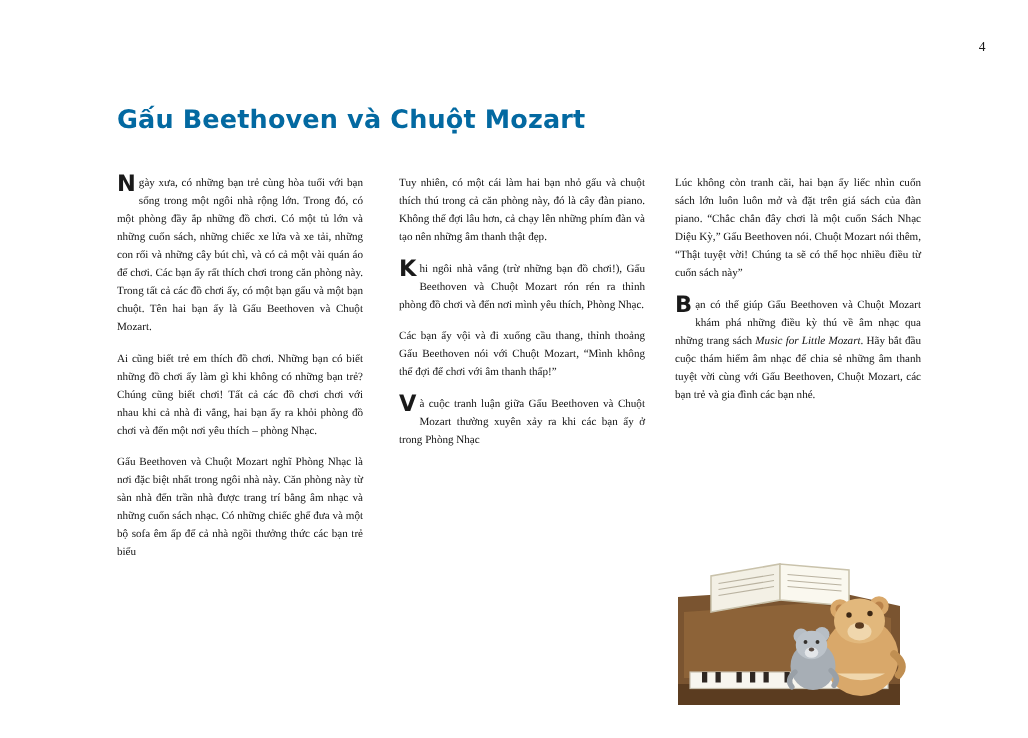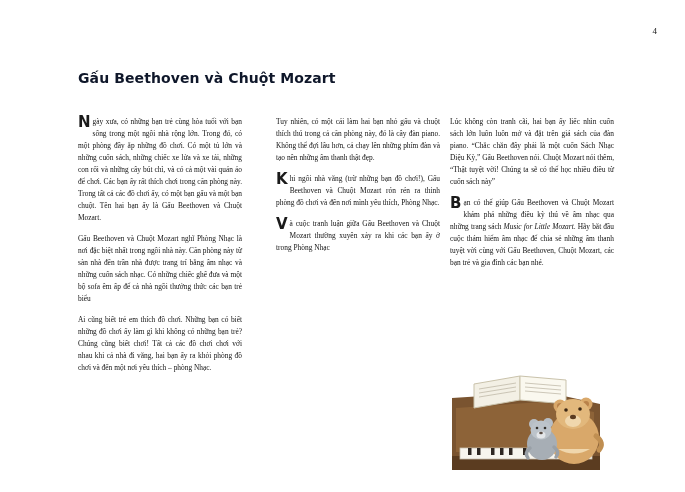--- a/index.html
+++ b/index.html
@@ -33,22 +33,22 @@
   }
   .title-block {
     position: absolute;
     left: 78px;
     top: 68px;
     width: 420px;
   }
   .title-line {
     font-family: "DejaVu Sans", sans-serif;
     font-weight: bold;
-    font-size: 14px;
-    color: #0f172a;
+    font-size: 17px;
+    color: #0369a1;
     letter-spacing: 0.1px;
     line-height: 1.45;
     white-space: nowrap;
   }
   .columns {
     position: absolute;
     left: 78px;
     top: 116px;
     width: 535px;
     height: 360px;
@@ -56,21 +56,21 @@
   .col {
     position: absolute;
     top: 0;
     width: 164px;
     font-size: 7.4px;
     line-height: 1.62;
     text-align: justify;
     color: #111;
   }
   .col-1 { left: 0px; }
-  .col-2 { left: 198px; }
+  .col-2 { left: 188px; }
   .col-3 { left: 372px; }
   .col p {
     margin: 0 0 9px 0;
     text-align: justify;
   }
   .dropcap {
     float: left;
     font-family: "DejaVu Sans", sans-serif;
     font-weight: bold;
     font-size: 15px;
@@ -95,30 +95,31 @@
 
   <div class="page-number">4</div>
 
   <div class="title-block">
     <div class="title-line">Gấu Beethoven và Chuột Mozart</div>
   </div>
 
   <div class="columns">
     <div class="col col-1">
         <p><span class="dropcap">N</span><span>gày xưa, có những bạn trẻ cùng hòa tuổi với bạn sống trong một ngôi nhà rộng lớn. Trong đó, có một phòng đầy ắp những đồ chơi. Có một tủ lớn và những cuốn sách, những chiếc xe lửa và xe tải, những con rối và những cây bút chì, và có cả một vài quán áo để chơi. Các bạn ấy rất thích chơi trong căn phòng này. Trong tất cả các đồ chơi ấy, có một bạn gấu và một bạn chuột. Tên hai bạn ấy là Gấu Beethoven và Chuột Mozart.</span></p>
+        <p><span>Ai cũng biết trẻ em thích đồ chơi. Những bạn có biết những đồ chơi ấy làm gì khi không có những bạn trẻ? Chúng cũng biết chơi! Tất cả các đồ chơi chơi với nhau khi cả nhà đi vắng, hai bạn ấy ra khỏi phòng đồ chơi và đến một nơi yêu thích – phòng Nhạc.</span></p>
         <p><span>Gấu Beethoven và Chuột Mozart nghĩ Phòng Nhạc là nơi đặc biệt nhất trong ngôi nhà này. Căn phòng này từ sàn nhà đến trần nhà được trang trí bằng âm nhạc và những cuốn sách nhạc. Có những chiếc ghế đưa và một bộ sofa êm ấp để cả nhà ngồi thưởng thức các bạn trẻ biểu</span></p>
-        <p><span>Ai cũng biết trẻ em thích đồ chơi. Những bạn có biết những đồ chơi ấy làm gì khi không có những bạn trẻ? Chúng cũng biết chơi! Tất cả các đồ chơi chơi với nhau khi cả nhà đi vắng, hai bạn ấy ra khỏi phòng đồ chơi và đến một nơi yêu thích – phòng Nhạc.</span></p>
       </div>
     <div class="col col-2">
         <p><span>Tuy nhiên,  có một cái làm hai bạn nhỏ gấu và chuột thích thú trong cả căn phòng này, đó là cây đàn piano. Không thể đợi lâu hơn, cả chạy lên những phím đàn và tạo nên những âm thanh thật đẹp.</span></p>
         <p><span class="dropcap">K</span><span>hi ngôi nhà vắng (trừ những bạn đồ chơi!), Gấu Beethoven và Chuột Mozart rón rén ra thỉnh phòng đồ chơi và đến nơi mình yêu thích, Phòng Nhạc.</span></p>
+        <p><span>Các bạn ấy vội và đi xuống cầu thang, thỉnh thoảng Gấu Beethoven nói với Chuột Mozart, “Mình không thể đợi để chơi với âm thanh thấp!”</span></p>
         <p><span class="dropcap">V</span><span>à cuộc tranh luận giữa Gấu Beethoven và Chuột Mozart thường xuyên xảy ra khi các bạn ấy ở trong Phòng Nhạc</span></p>
       </div>
     <div class="col col-3">
-        <p><span>Lúc không còn tranh cãi, hai bạn ấy liếc nhìn cuốn sách lớn luôn luôn mở và đặt trên giá sách của đàn piano. “Chắc chắn đây phải là một cuốn Sách Nhạc Diệu Kỳ,” Gấu Beethoven nói. Chuột Mozart nói thêm, “Thật tuyệt vời! Chúng ta sẽ có thể học nhiều điều từ cuốn sách này”</span></p>
+        <p><span>Lúc không còn tranh cãi, hai bạn ấy liếc nhìn cuốn sách lớn luôn luôn mở và đặt trên giá sách của đàn piano. “Chắc chắn đây chơi là một cuốn Sách Nhạc Diệu Kỳ,” Gấu Beethoven nói. Chuột Mozart nói thêm, “Thật tuyệt vời! Chúng ta sẽ có thể học nhiều điều từ cuốn sách này”</span></p>
         <p><span class="dropcap">B</span><span>ạn có thể giúp Gấu Beethoven và Chuột Mozart khám phá những điều kỳ thú về âm nhạc qua những trang sách <i>Music for Little Mozart</i>. Hãy bắt đầu cuộc thám hiểm âm nhạc để chia sẻ những âm thanh tuyệt vời cùng với Gấu Beethoven, Chuột Mozart, các bạn trẻ và gia đình các bạn nhé.</span></p>
       </div>
   </div>
 
   <div class="illustration">
     <svg class="ill-svg" width="163" height="124" viewBox="0 0 163 124" xmlns="http://www.w3.org/2000/svg">
       <rect x="0" y="0" width="163" height="124" fill="#ffffff"></rect>
 
       <path d="M2 104 L2 46 L96 40 L150 52 L150 118 L2 118 Z" fill="#7a5430"></path>
       <path d="M2 104 L150 104 L150 118 L2 118 Z" fill="#5b3c20"></path>

